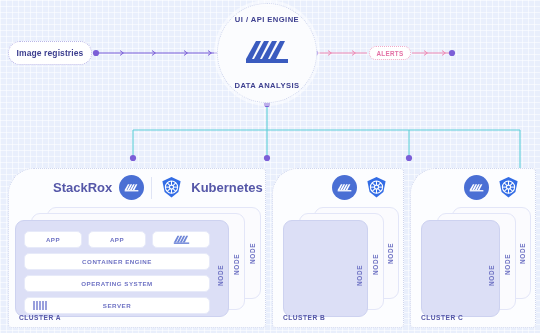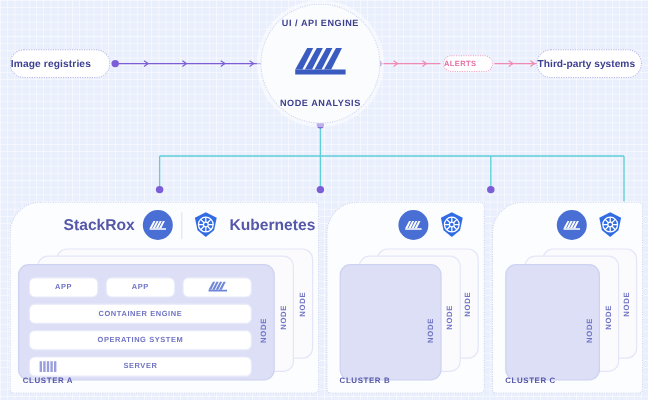--- a/index.html
+++ b/index.html
@@ -29,20 +29,21 @@
     left: 0; top: 0;
     width: 540px;
     height: 333px;
     pointer-events: none;
   }
   
   .pill {
     position: absolute;
     display: flex;
     align-items: center;
+    justify-content: center;
     background: #ffffff;
     border-radius: 999px;
     font-weight: bold;
     color: #3d3f8f;
     white-space: nowrap;
     box-sizing: border-box;
   }
   .pill.dotted-purple {
     border: 1px dotted #b9b6e8;
   }
@@ -275,30 +276,27 @@
       <svg id="center-logo" viewBox="0 0 46 30">
         <g fill="#3a5bbf">
           <path d="M2 23 L12 5 L17 5 L8 23 Z"></path>
           <path d="M10 23 L20 5 L25 5 L16 23 Z"></path>
           <path d="M18 23 L28 5 L33 5 L24 23 Z"></path>
           <path d="M26 23 L36 5 L41 5 L32 23 Z"></path>
           <path d="M2 23 L44 23 L44 27 L2 27 Z"></path>
         </g>
       </svg>
     </span>
-    <span class="cc-label">NODE ANALYSIS</span>
+    <span class="cc-label">DATA ANALYSIS</span>
   </div>
 
   <div class="pill dotted-pink" id="pill-alerts">
     <span>ALERTS</span>
   </div>
 
-  <div class="pill dotted-purple" id="pill-thirdparty">
-    <span>Third-party systems</span>
-  </div>
 
   <div class="cluster" id="cluster-a">
 
     <div class="cluster-header">
       <span class="hdr-text">StackRox</span>
       <span class="badge stackrox">
         <svg width="15" height="11" viewBox="0 0 46 30">
           <g fill="#ffffff">
             <path d="M2 23 L12 5 L17 5 L8 23 Z"></path>
             <path d="M10 23 L20 5 L25 5 L16 23 Z"></path>

